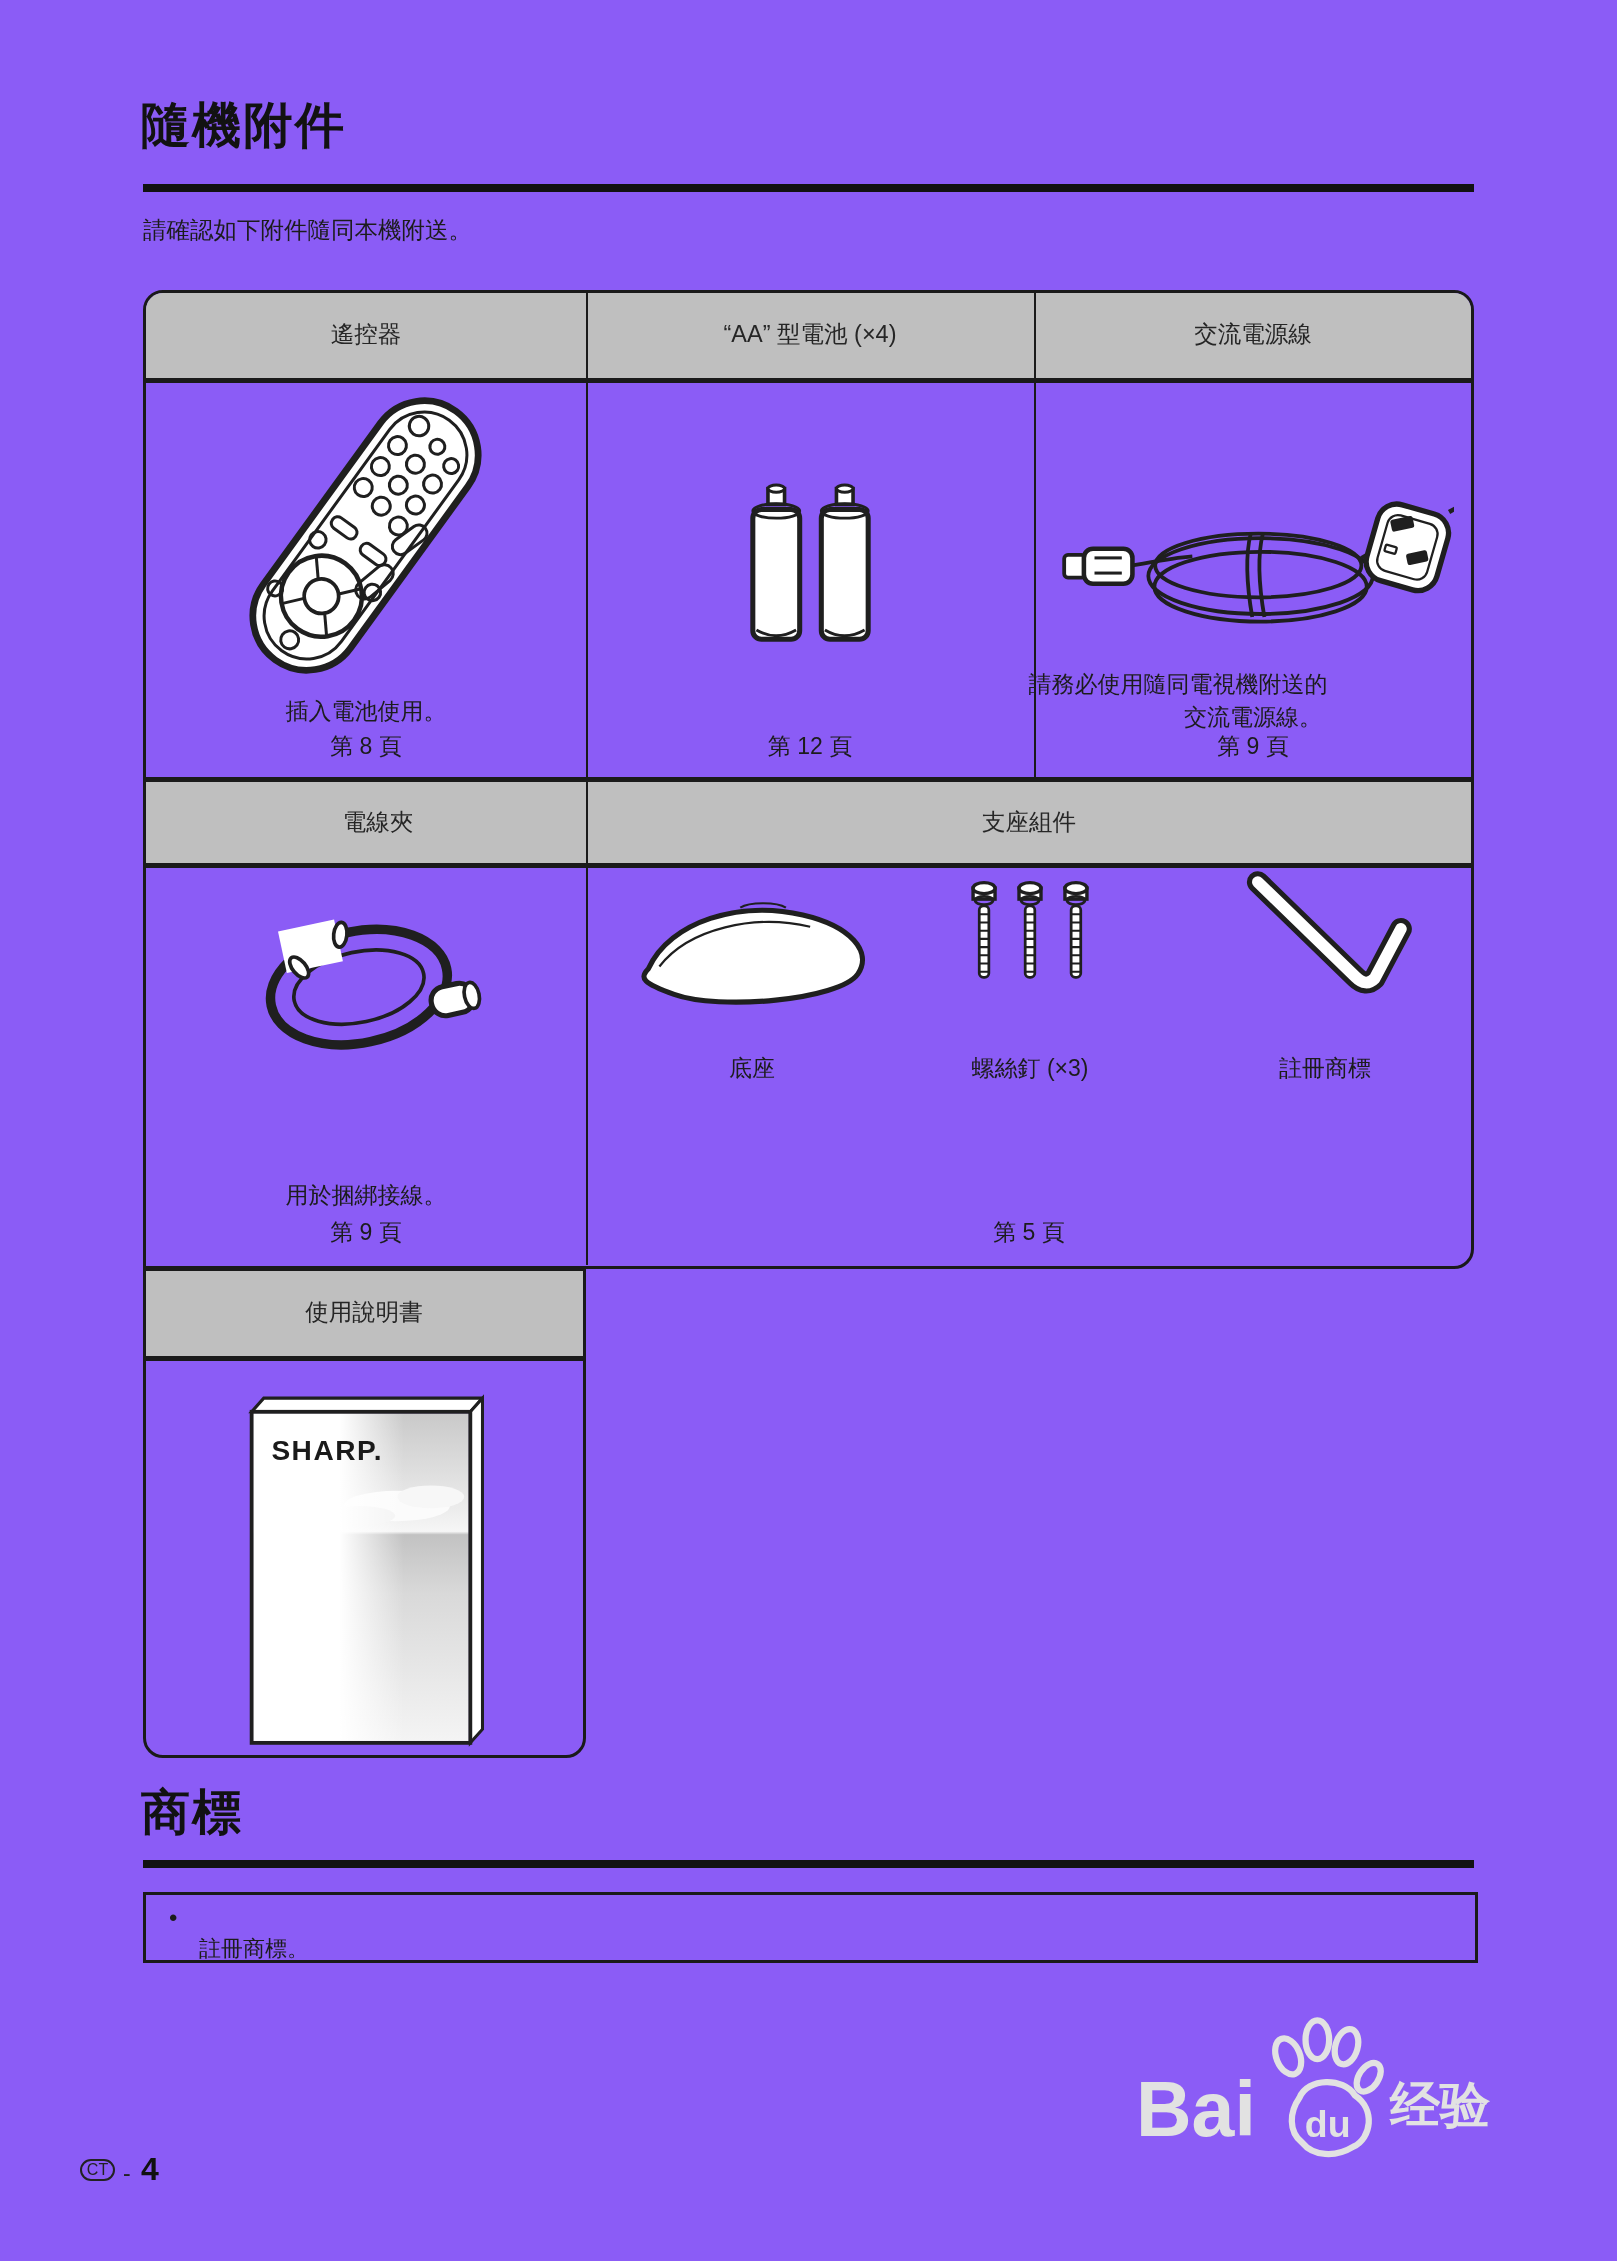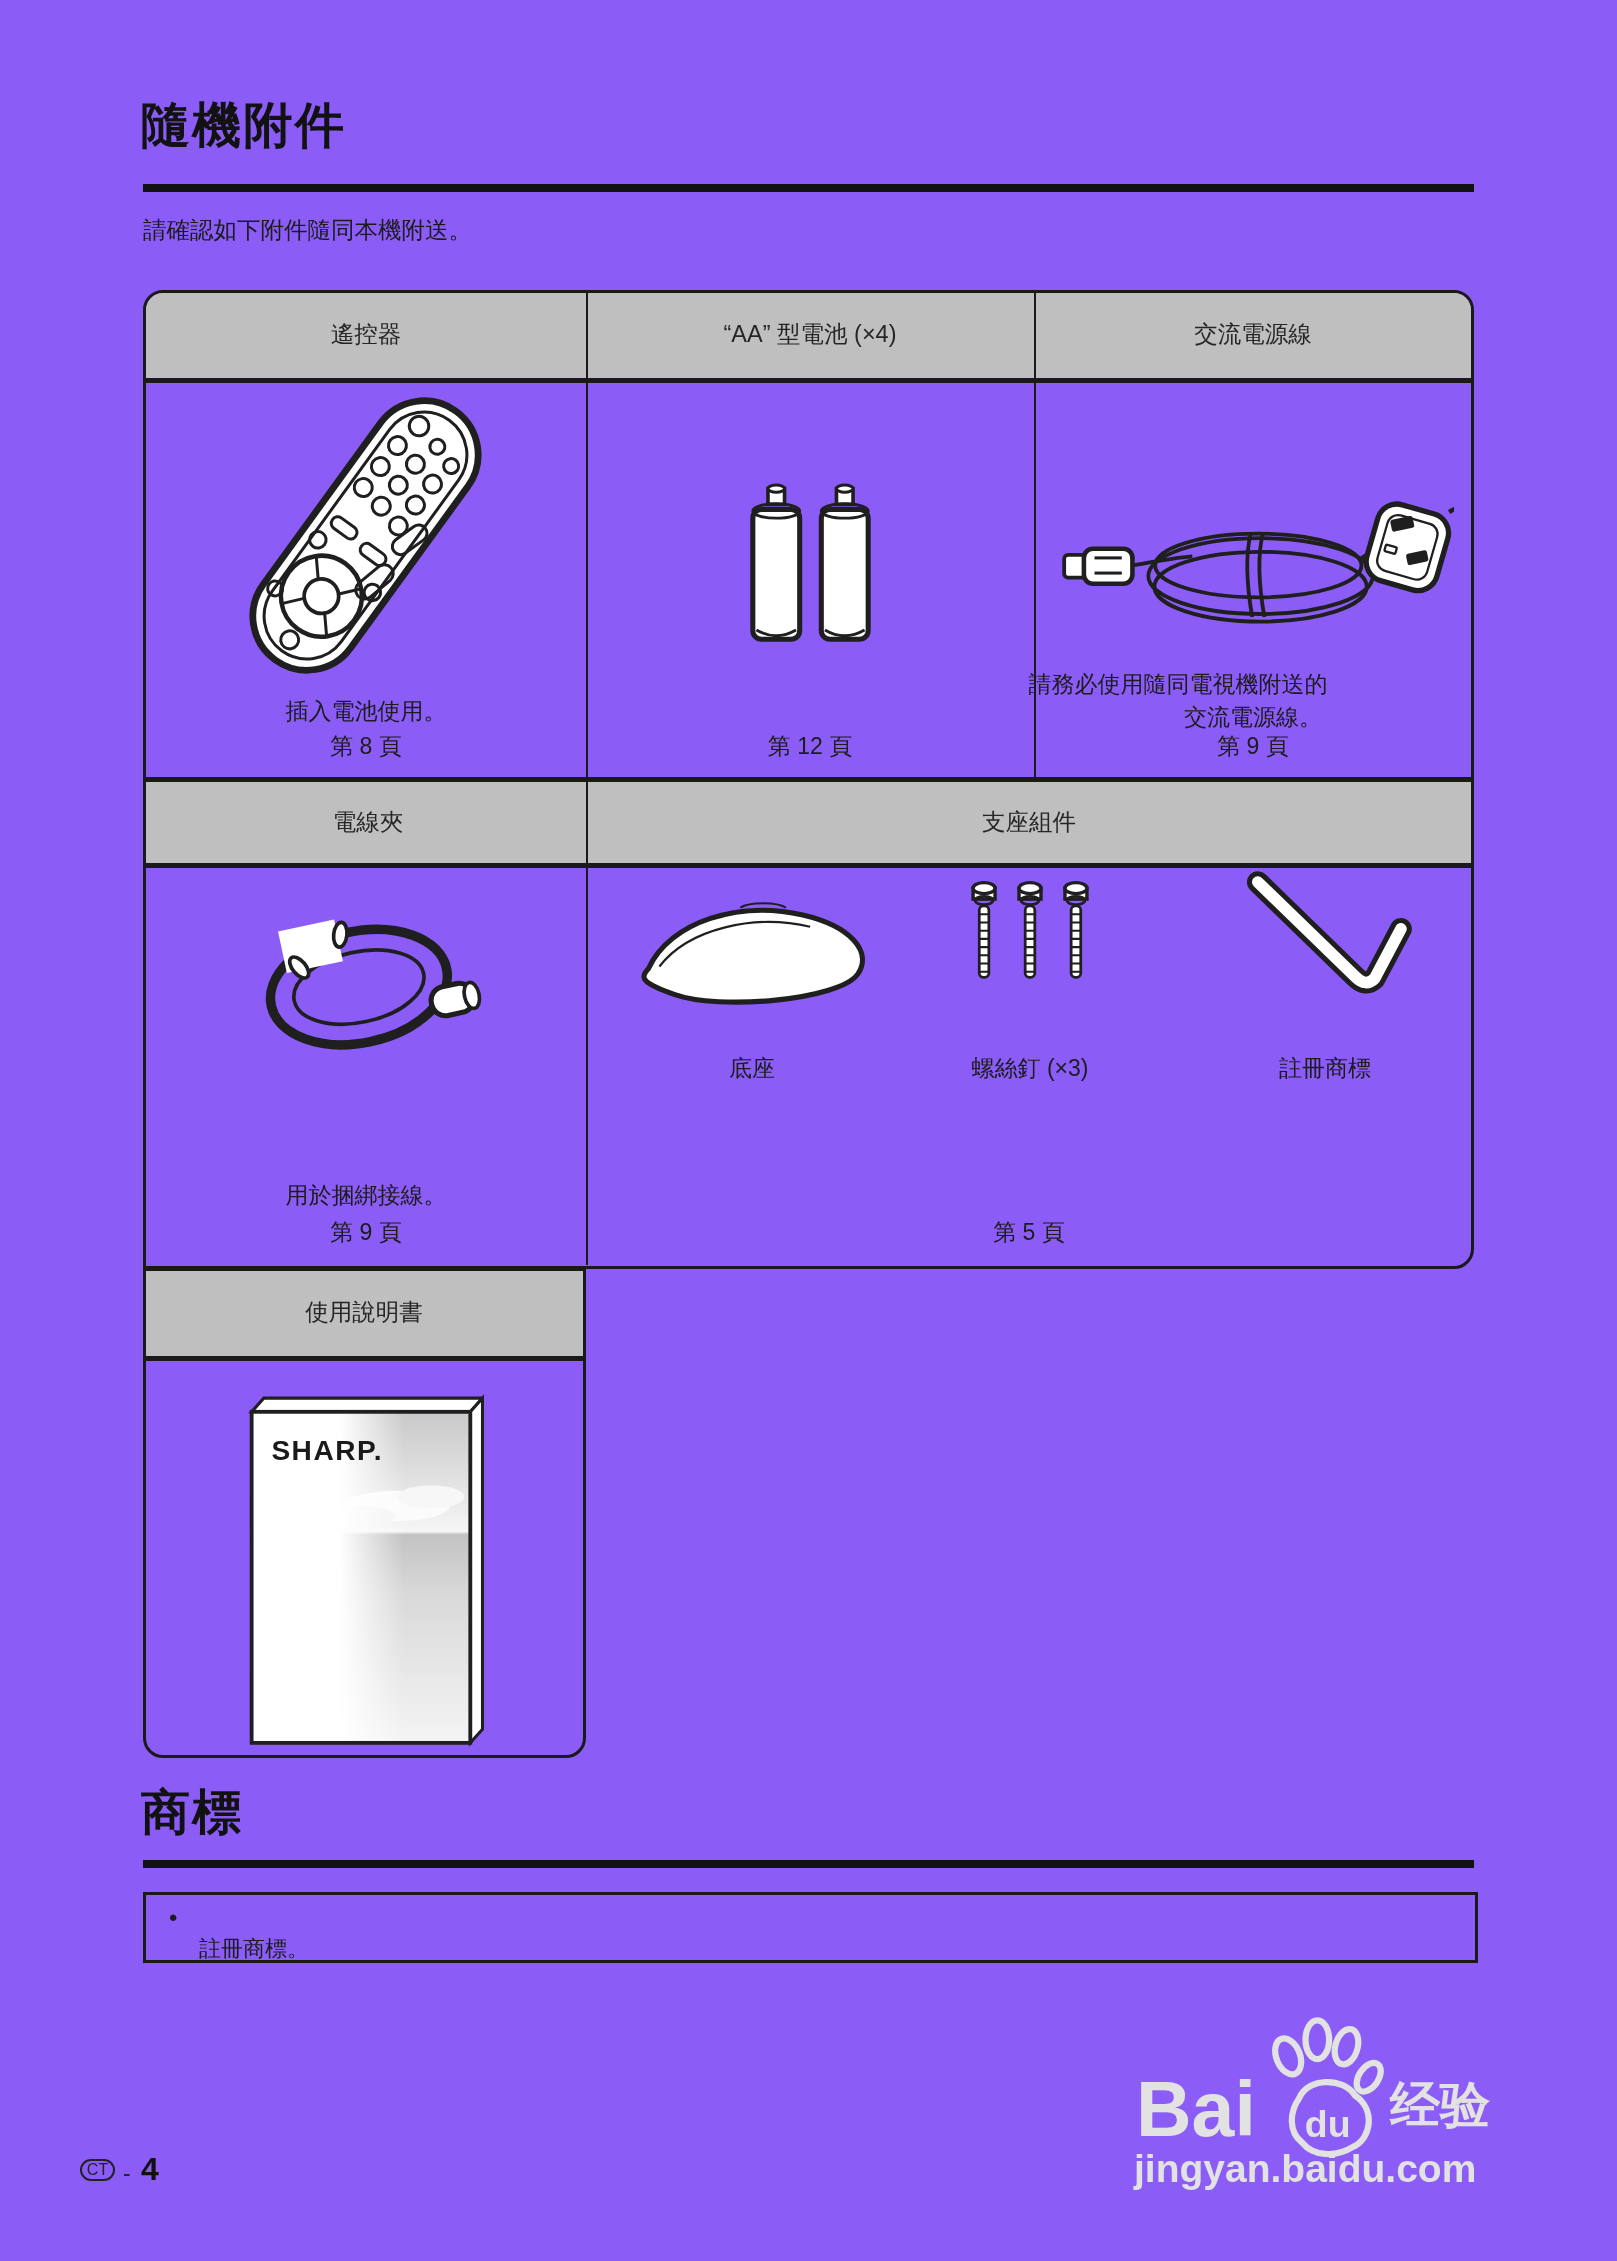--- a/index.html
+++ b/index.html
@@ -52,21 +52,21 @@
   </div>
 
   <div class="abs panelB">
     <div class="abs gray" style="left:0;top:0;width:437px;height:85px;"></div>
     <div class="abs line" style="left:0;top:85px;width:437px;height:4.6px;"></div>
   </div>
 
   <div class="hdrtxt" style="left:366px;top:334px;">遙控器</div>
   <div class="hdrtxt" style="left:810px;top:334px;">“AA” 型電池 (×4)</div>
   <div class="hdrtxt" style="left:1253px;top:334px;">交流電源線</div>
-  <div class="hdrtxt" style="left:368px;top:822px;">電線夾</div>
+  <div class="hdrtxt" style="left:378px;top:822px;">電線夾</div>
   <div class="hdrtxt" style="left:1029px;top:822px;">支座組件</div>
   <div class="hdrtxt" style="left:364px;top:1312px;">使用說明書</div>
 
   <svg class="abs" style="left:191px;top:378px;" width="349" height="315" viewBox="0 0 460 420">
     <g transform="translate(230,210) rotate(36)">
       <rect x="-72" y="-205" width="144" height="410" rx="72" class="fillw" stroke-width="9"></rect>
       <rect x="-57" y="-190" width="114" height="380" rx="57" class="stroke" stroke-width="4"></rect>
       <circle cx="-28" cy="-160" r="13" class="stroke" stroke-width="4"></circle>
       <circle cx="8" cy="-152" r="10" class="stroke" stroke-width="4"></circle>
       <circle cx="38" cy="-142" r="10" class="stroke" stroke-width="4"></circle>
@@ -235,16 +235,15 @@
   <div class="abs wm" style="left:1136px;top:2065px;font-size:77px;">Bai</div>
   <svg class="abs" style="left:1259px;top:2012px;" width="125" height="152" viewBox="0 0 180 215">
     <ellipse cx="42" cy="62" rx="17" ry="27" fill="none" stroke="#e2e2e2" stroke-width="9" transform="rotate(-22 42 62)"></ellipse>
     <ellipse cx="84" cy="38" rx="17" ry="28" fill="none" stroke="#e2e2e2" stroke-width="9"></ellipse>
     <ellipse cx="126" cy="48" rx="16" ry="26" fill="none" stroke="#e2e2e2" stroke-width="9" transform="rotate(16 126 48)"></ellipse>
     <ellipse cx="158" cy="92" rx="14" ry="23" fill="none" stroke="#e2e2e2" stroke-width="9" transform="rotate(34 158 92)"></ellipse>
     <path d="M58,122 C70,92 122,92 138,118 C168,138 162,180 136,192 C110,208 78,206 62,186 C42,170 44,142 58,122 Z" fill="none" stroke="#e2e2e2" stroke-width="9"></path>
     <text x="66" y="178" font-size="54" font-weight="bold" fill="#e2e2e2">du</text>
   </svg>
   <div class="abs wm" style="left:1390px;top:2072px;font-size:50px;">经验</div>
-  <div class="abs wm" style="left:1134px;top:2147px;font-size:39px;font-weight:700;">jingyan.baidu.com</div>
 
 </div>
 
 
 </body></html>

